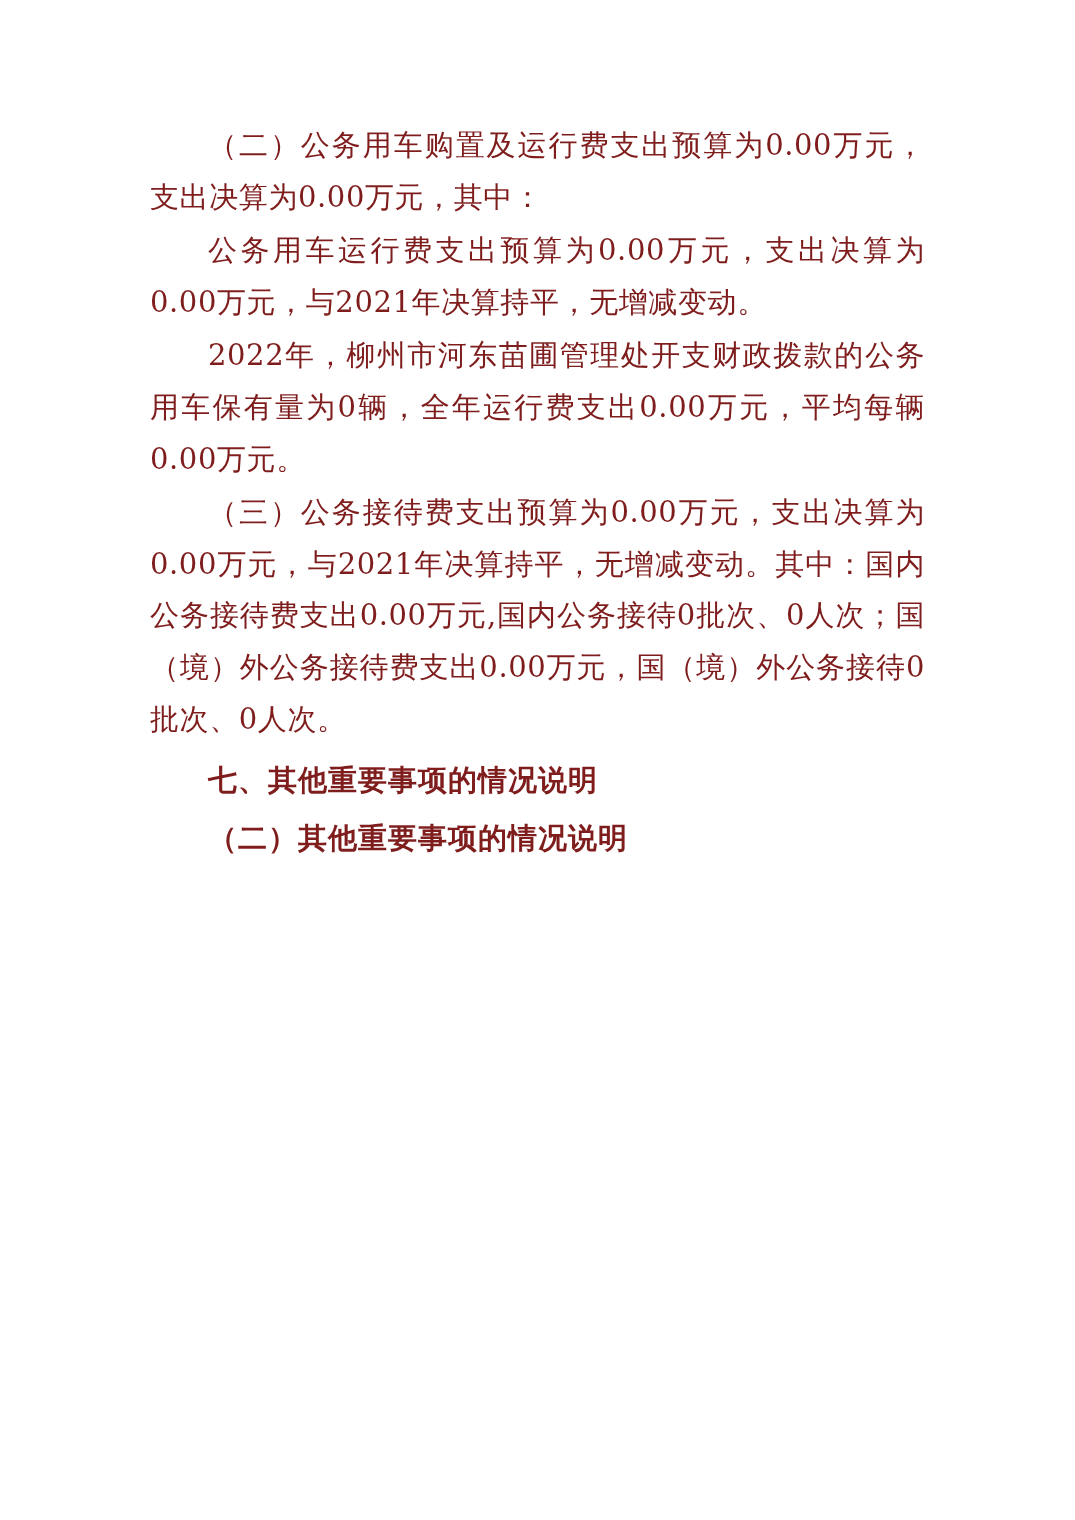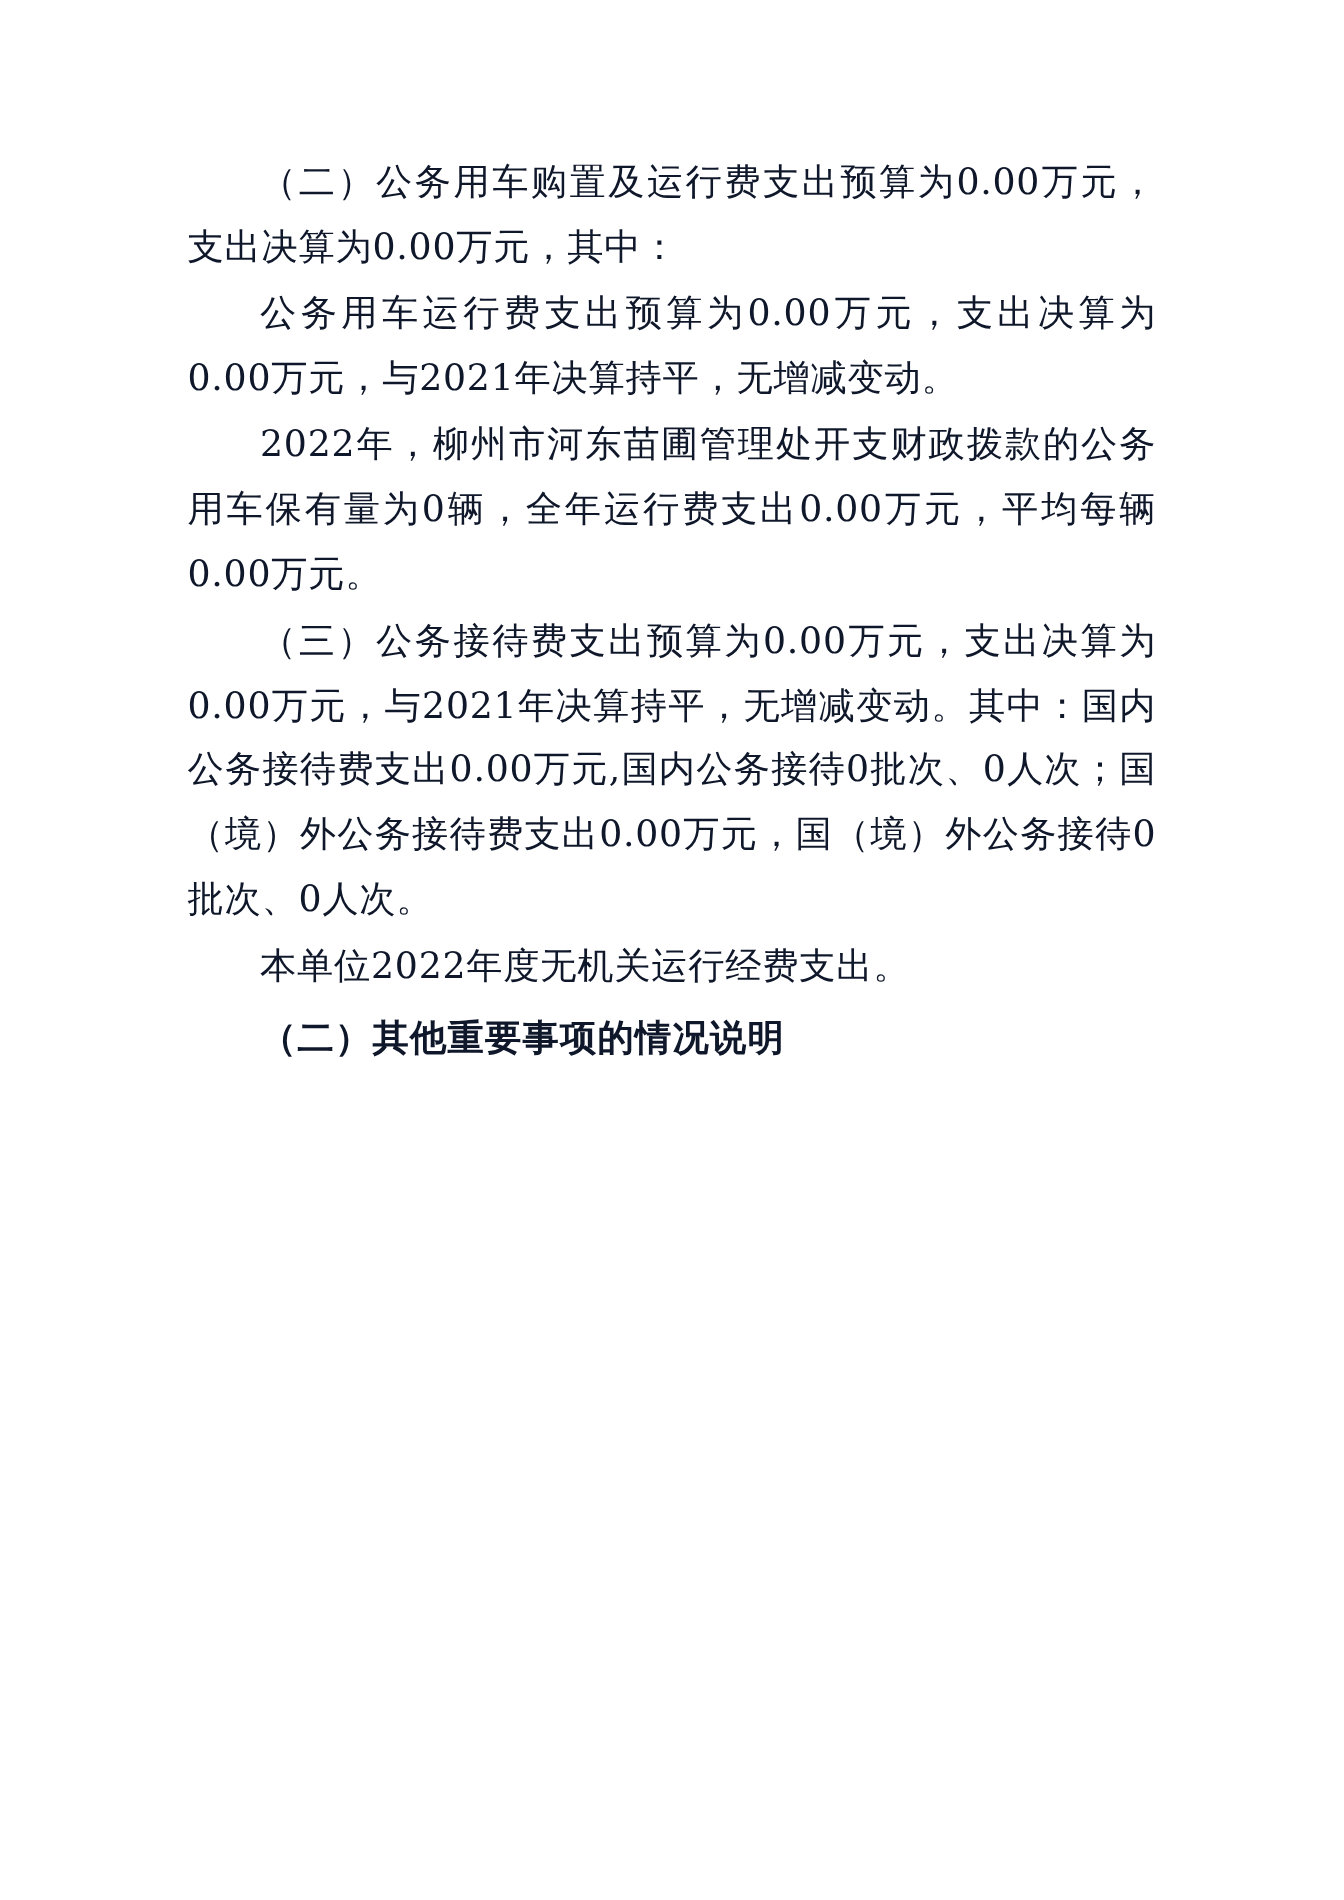--- a/index.html
+++ b/index.html
@@ -8,21 +8,21 @@
     background: #ffffff;
   }
   .page {
     width: 1075px;
     height: 1520px;
     background: #ffffff;
     position: relative;
     box-sizing: border-box;
     padding: 120px 150px 60px 150px;
     font-family: "DejaVu Serif", "Liberation Serif", serif;
-    color: #0f172a;
+    color: #7f1d1d;
     overflow: hidden;
   }
   .doc-body {
     font-size: 29px;
     line-height: 1.78;
     text-align: justify;
     text-justify: inter-ideograph;
   }
   p.para {
     margin: 0 0 2px 0;
@@ -50,21 +50,21 @@
 
     <p class="para">（二）公务用车购置及运行费支出预算为0.00万元，支出决算为0.00万元，其中：</p>
 
 
     <p class="para">公务用车运行费支出预算为0.00万元，支出决算为0.00万元，与2021年决算持平，无增减变动。</p>
 
     <p class="para">2022年，柳州市河东苗圃管理处开支财政拨款的公务用车保有量为0辆，全年运行费支出0.00万元，平均每辆0.00万元。</p>
 
     <p class="para">（三）公务接待费支出预算为0.00万元，支出决算为0.00万元，与2021年决算持平，无增减变动。其中：国内公务接待费支出0.00万元,国内公务接待0批次、0人次；国（境）外公务接待费支出0.00万元，国（境）外公务接待0批次、0人次。</p>
 
+    <p class="heading">七、其他重要事项的情况说明</p>
 
 
-    <p class="para">本单位2022年度无机关运行经费支出。</p>
 
     <p class="subheading">（二）其他重要事项的情况说明</p>
 
 
   </div>
 </div>
 
 </body></html>

